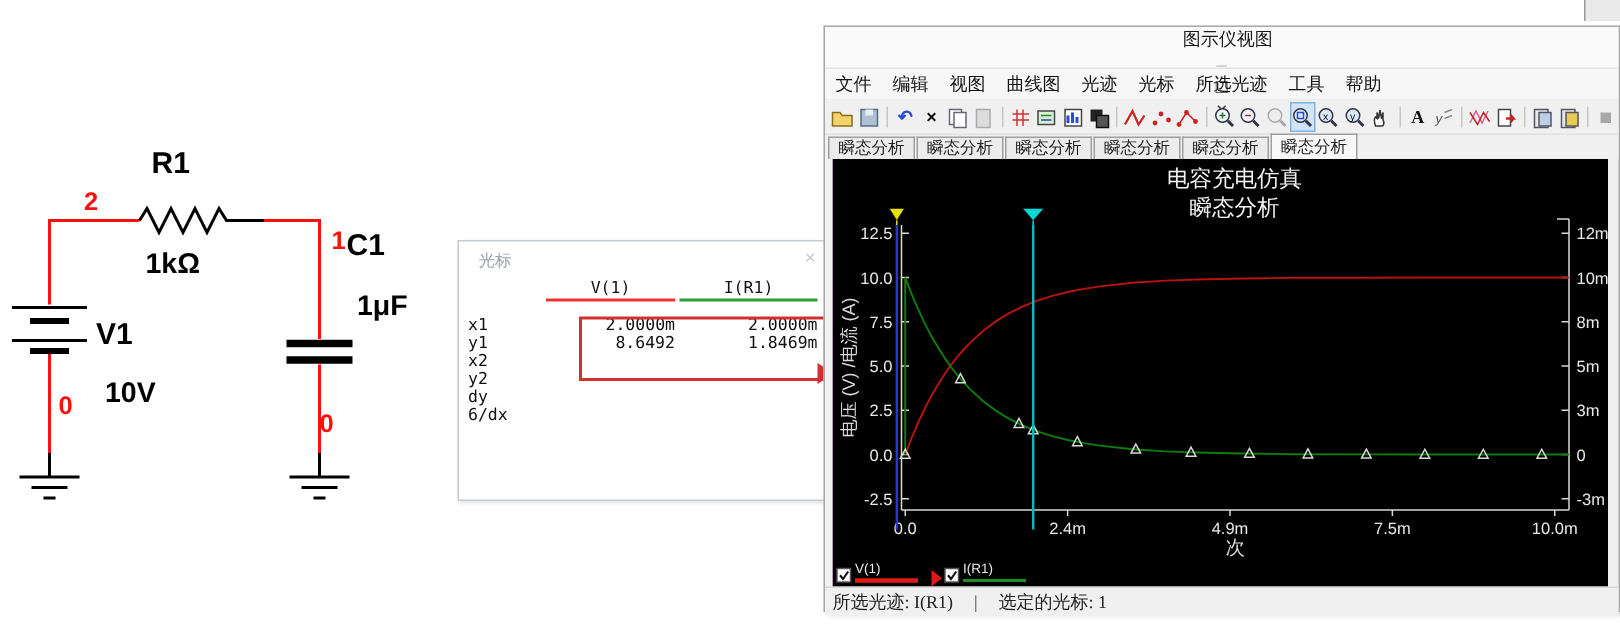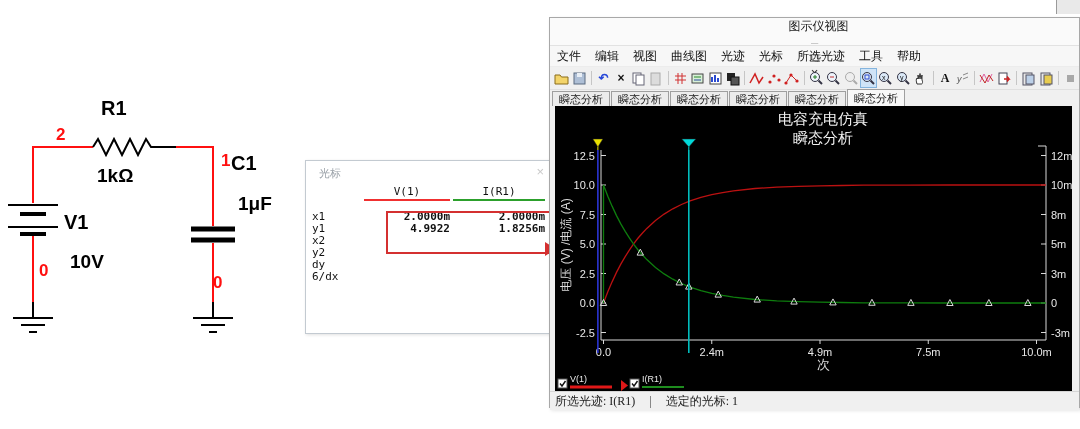--- a/index.html
+++ b/index.html
@@ -16,21 +16,21 @@
   #cursor-panel .cp-close{position:absolute;right:8px;top:3px;font-size:13px;color:#c9c9c9;cursor:default;}
   .cp-table{position:absolute;left:6px;top:24px;width:236px;
     font-family:"DejaVu Sans Mono","Liberation Mono",monospace;font-size:11px;color:#111;}
   .cp-hrow{display:flex;height:16px;}
   .cp-hlabel{width:52px;}
   .cp-hcell{width:86px;text-align:center;border-bottom:2px solid transparent;padding-bottom:2px;}
   .cp-hcell.c2{width:92px;margin-left:3px;}
   .cp-rows{margin-top:10px;}
   .cp-row{display:flex;height:12px;line-height:12px;}
   .cp-rlabel{width:52px;}
-  .cp-rcell{width:86px;text-align:right;font-weight:bold;}
+  .cp-rcell{width:86px;text-align:right;}
   .cp-rcell.c2{width:92px;margin-left:3px;}
   #cp-highlight{position:absolute;left:80px;top:50px;width:161px;height:39px;
     border:2px solid #d43030;pointer-events:none;}
   #annot-arrow{position:absolute;left:545px;top:242px;width:0;height:0;
     border-left:11px solid #d43030;border-top:7px solid transparent;border-bottom:7px solid transparent;}
 
   
   #grapher{position:absolute;left:549px;top:17px;width:529px;height:389px;
     background:#f0f0f0;border:1px solid #a8a8a8;box-shadow:2px 2px 4px rgba(0,0,0,.15);}
   .gw-titlebar{height:27px;background:#fafafa;display:flex;align-items:center;border-bottom:1px solid #e2e2e2;flex-direction:column;}
@@ -113,22 +113,22 @@
       <div class="cp-hcell c2" style="border-bottom-color: rgb(44, 160, 44);">I(R1)</div>
     </div>
     <div class="cp-rows" id="cp-rows">
         <div class="cp-row">
           <div class="cp-rlabel">x1</div>
           <div class="cp-rcell c1">2.0000m</div>
           <div class="cp-rcell c2">2.0000m</div>
         </div>
         <div class="cp-row">
           <div class="cp-rlabel">y1</div>
-          <div class="cp-rcell c1">4.9922</div>
-          <div class="cp-rcell c2">1.8256m</div>
+          <div class="cp-rcell c1">8.6492</div>
+          <div class="cp-rcell c2">1.8469m</div>
         </div>
         <div class="cp-row">
           <div class="cp-rlabel">x2</div>
           <div class="cp-rcell c1"></div>
           <div class="cp-rcell c2"></div>
         </div>
         <div class="cp-row">
           <div class="cp-rlabel">y2</div>
           <div class="cp-rcell c1"></div>
           <div class="cp-rcell c2"></div>

